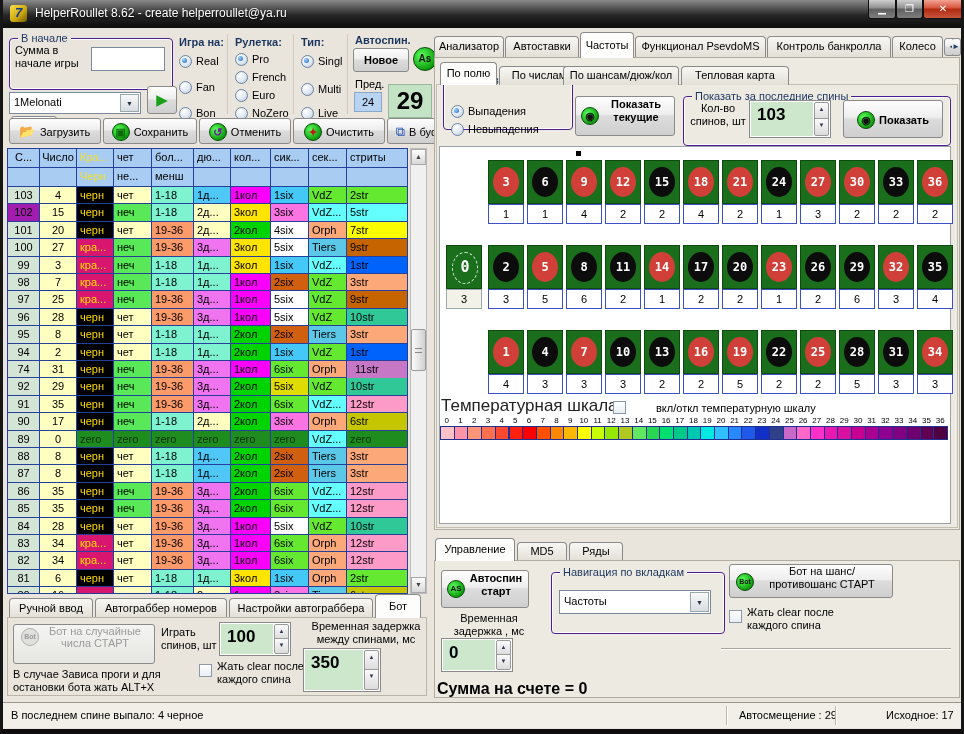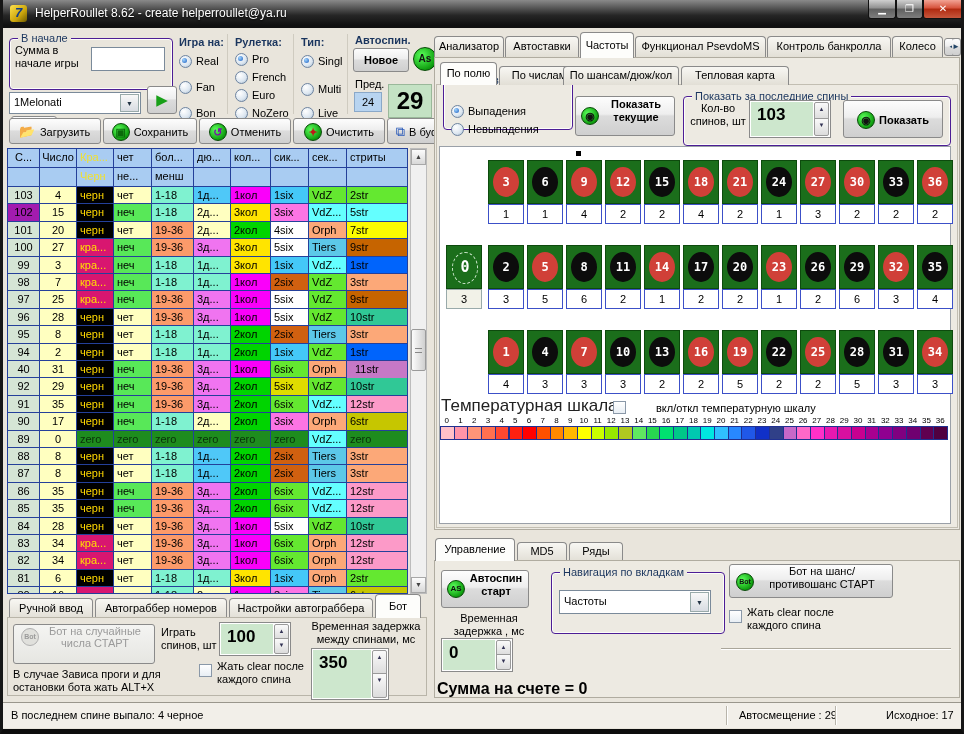--- a/index.html
+++ b/index.html
@@ -262,21 +262,21 @@
       <div class="tcell" style="left: 0px; top: 194.6px; width: 32px; height: 17.4px; background: rgb(213, 229, 213); color: rgb(0, 0, 0); text-align: center; padding-left: 0px;">94</div>
       <div class="tcell" style="left: 32px; top: 194.6px; width: 37px; height: 17.4px; background: rgb(255, 255, 192); color: rgb(0, 0, 0); text-align: center; padding-left: 0px;">2</div>
       <div class="tcell" style="left: 69px; top: 194.6px; width: 37px; height: 17.4px; background: rgb(0, 0, 0); color: rgb(255, 216, 0);">черн</div>
       <div class="tcell" style="left: 106px; top: 194.6px; width: 38px; height: 17.4px; background: rgb(255, 255, 192); color: rgb(0, 0, 0);">чет</div>
       <div class="tcell" style="left: 144px; top: 194.6px; width: 42px; height: 17.4px; background: rgb(127, 242, 208); color: rgb(0, 0, 0);">1-18</div>
       <div class="tcell" style="left: 186px; top: 194.6px; width: 37px; height: 17.4px; background: rgb(127, 242, 208); color: rgb(0, 0, 0);">1д...</div>
       <div class="tcell" style="left: 223px; top: 194.6px; width: 40px; height: 17.4px; background: rgb(0, 212, 0); color: rgb(0, 0, 0);">2кол</div>
       <div class="tcell" style="left: 263px; top: 194.6px; width: 38px; height: 17.4px; background: rgb(68, 200, 248); color: rgb(0, 0, 0);">1six</div>
       <div class="tcell" style="left: 301px; top: 194.6px; width: 38px; height: 17.4px; background: rgb(100, 232, 48); color: rgb(0, 0, 0);">VdZ</div>
       <div class="tcell" style="left: 339px; top: 194.6px; width: 61px; height: 17.4px; background: rgb(0, 100, 252); color: rgb(0, 0, 0);">1str</div>
-      <div class="tcell" style="left: 0px; top: 212px; width: 32px; height: 17.4px; background: rgb(213, 229, 213); color: rgb(0, 0, 0); text-align: center; padding-left: 0px;">40</div>
+      <div class="tcell" style="left: 0px; top: 212px; width: 32px; height: 17.4px; background: rgb(213, 229, 213); color: rgb(0, 0, 0); text-align: center; padding-left: 0px;">74</div>
       <div class="tcell" style="left: 32px; top: 212px; width: 37px; height: 17.4px; background: rgb(255, 255, 192); color: rgb(0, 0, 0); text-align: center; padding-left: 0px;">31</div>
       <div class="tcell" style="left: 69px; top: 212px; width: 37px; height: 17.4px; background: rgb(0, 0, 0); color: rgb(255, 216, 0);">черн</div>
       <div class="tcell" style="left: 106px; top: 212px; width: 38px; height: 17.4px; background: rgb(88, 232, 88); color: rgb(0, 0, 0);">неч</div>
       <div class="tcell" style="left: 144px; top: 212px; width: 42px; height: 17.4px; background: rgb(252, 154, 106); color: rgb(0, 0, 0);">19-36</div>
       <div class="tcell" style="left: 186px; top: 212px; width: 37px; height: 17.4px; background: rgb(240, 116, 240); color: rgb(0, 0, 0);">3д...</div>
       <div class="tcell" style="left: 223px; top: 212px; width: 40px; height: 17.4px; background: rgb(250, 0, 250); color: rgb(0, 0, 0);">1кол</div>
       <div class="tcell" style="left: 263px; top: 212px; width: 38px; height: 17.4px; background: rgb(100, 232, 48); color: rgb(0, 0, 0);">6six</div>
       <div class="tcell" style="left: 301px; top: 212px; width: 38px; height: 17.4px; background: rgb(252, 168, 120); color: rgb(0, 0, 0);">Orph</div>
       <div class="tcell" style="left: 339px; top: 212px; width: 61px; height: 32px; background: rgb(198, 120, 198); color: rgb(0, 0, 0); padding-left: 8px;">11str</div>
       <div class="tcell" style="left: 0px; top: 229.4px; width: 32px; height: 17.4px; background: rgb(213, 229, 213); color: rgb(0, 0, 0); text-align: center; padding-left: 0px;">92</div>
@@ -431,21 +431,21 @@
   </div>
   <div class="lbl" style="left:158px;top:626px;width:56px;line-height:13px;z-index:3;">Играть спинов, шт</div>
   <div class="spin" style="left:216px;top:622px;width:72px;height:34px;z-index:3;">
     <span class="val">100</span>
       <span class="arr up">▲</span>
       <span class="arr dn">▼</span>
   </div>
   <div class="checkbox" style="left:196px;top:664px;z-index:3;"></div>
   <div class="lbl" style="left:214px;top:660px;width:110px;line-height:13px;z-index:3;">Жать clear после каждого спина</div>
   <div class="lbl" style="left:302px;top:620px;width:122px;line-height:13px;text-align:center;z-index:3;">Временная задержка между спинами, мс</div>
-  <div class="spin" style="left:308px;top:648px;width:78px;height:52px;z-index:3;">
+  <div class="spin" style="left:300px;top:648px;width:78px;height:44px;z-index:3;">
     <span class="val">350</span>
       <span class="arr up">▲</span>
       <span class="arr dn">▼</span>
   </div>
   <div class="lbl" style="left:10px;top:668px;width:170px;line-height:13px;z-index:3;">В случае Зависа проги и для остановки бота жать ALT+X</div>
 
   <div id="right-tabs">
       <div class="tab" style="left: 431px; top: 36px; width: 70px; height: 21px; line-height: 19px; z-index: 1;">Анализатор</div>
       <div class="tab" style="left: 502px; top: 36px; width: 74px; height: 21px; line-height: 19px; z-index: 1;">Автоставки</div>
       <div class="tab active" style="left: 577px; top: 32px; width: 54px; height: 26px; line-height: 24px; z-index: 4;">Частоты</div>

